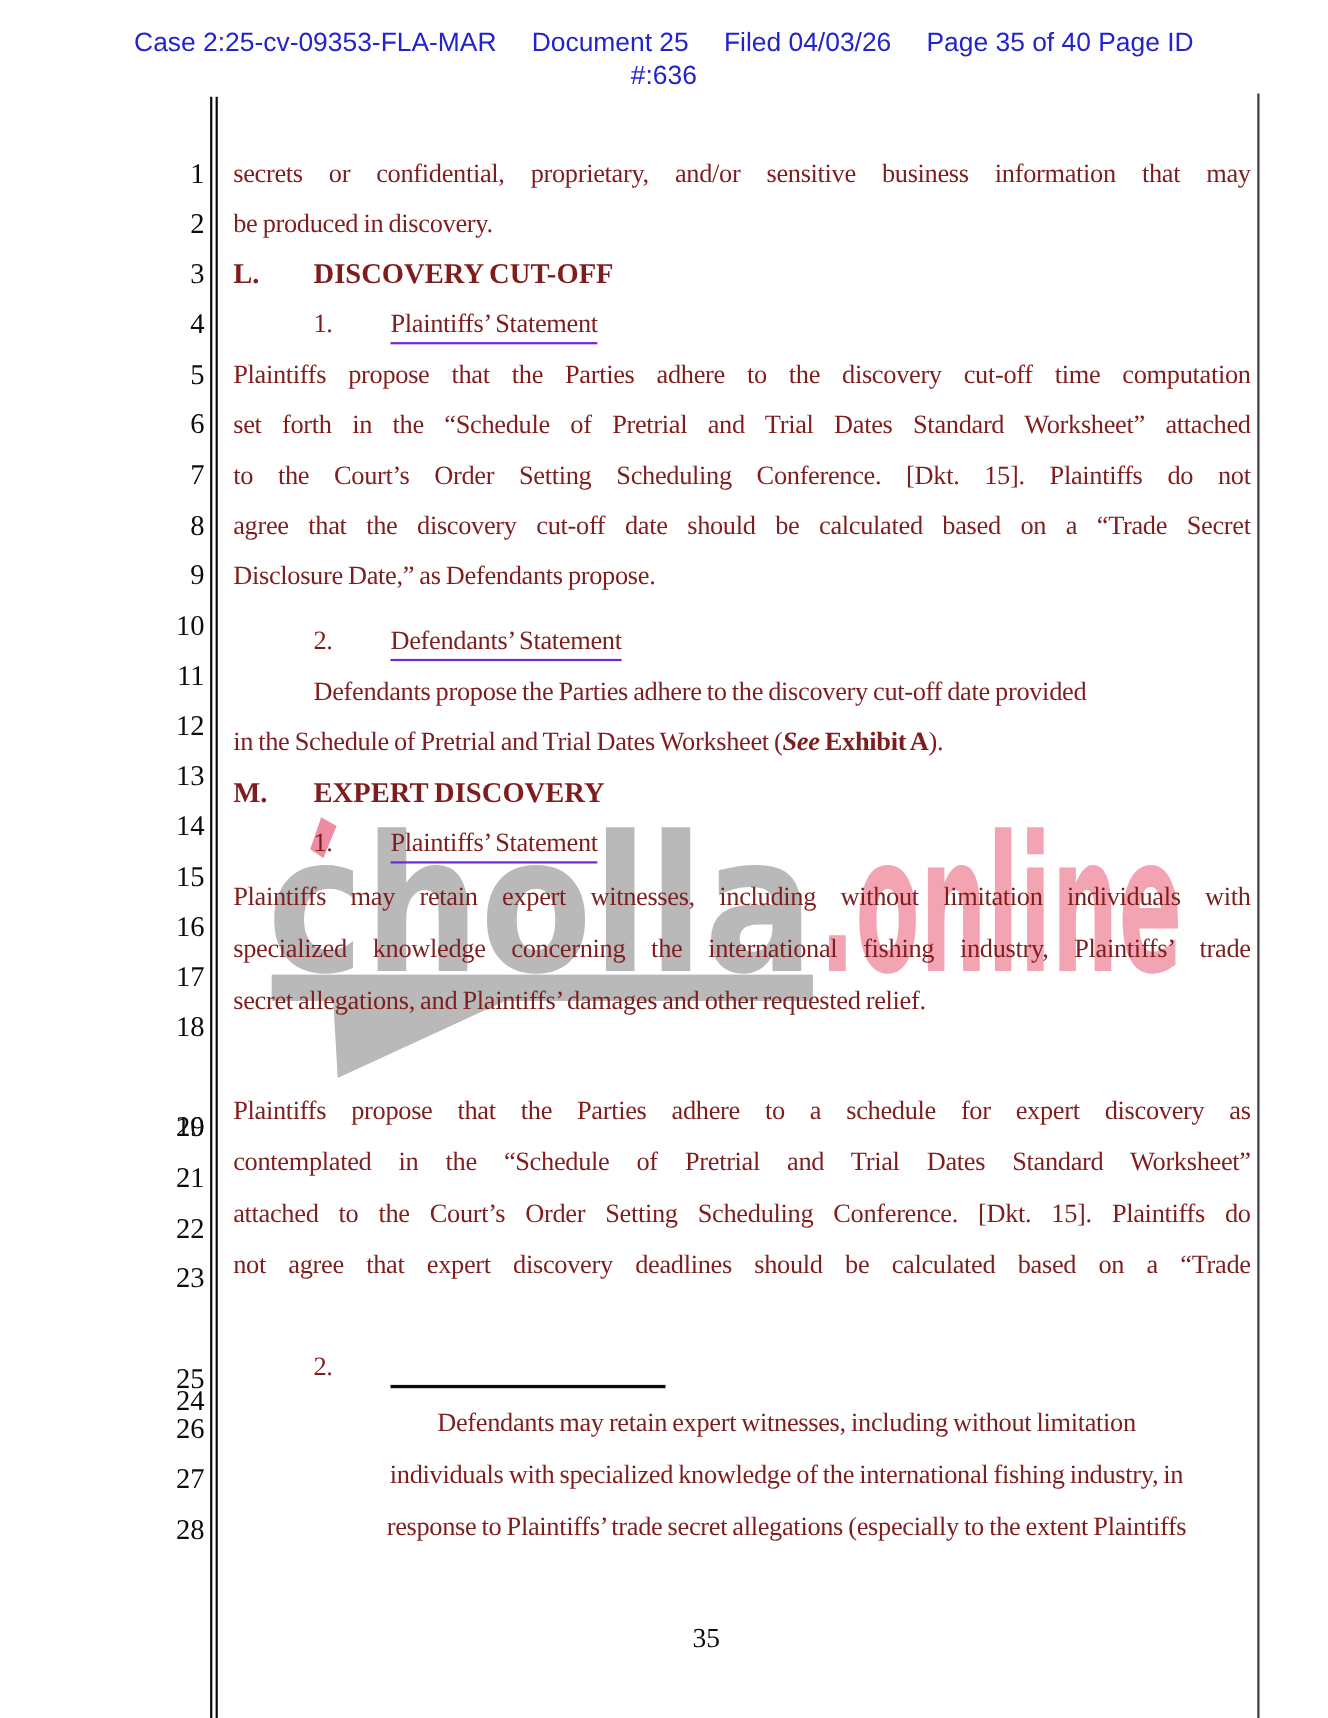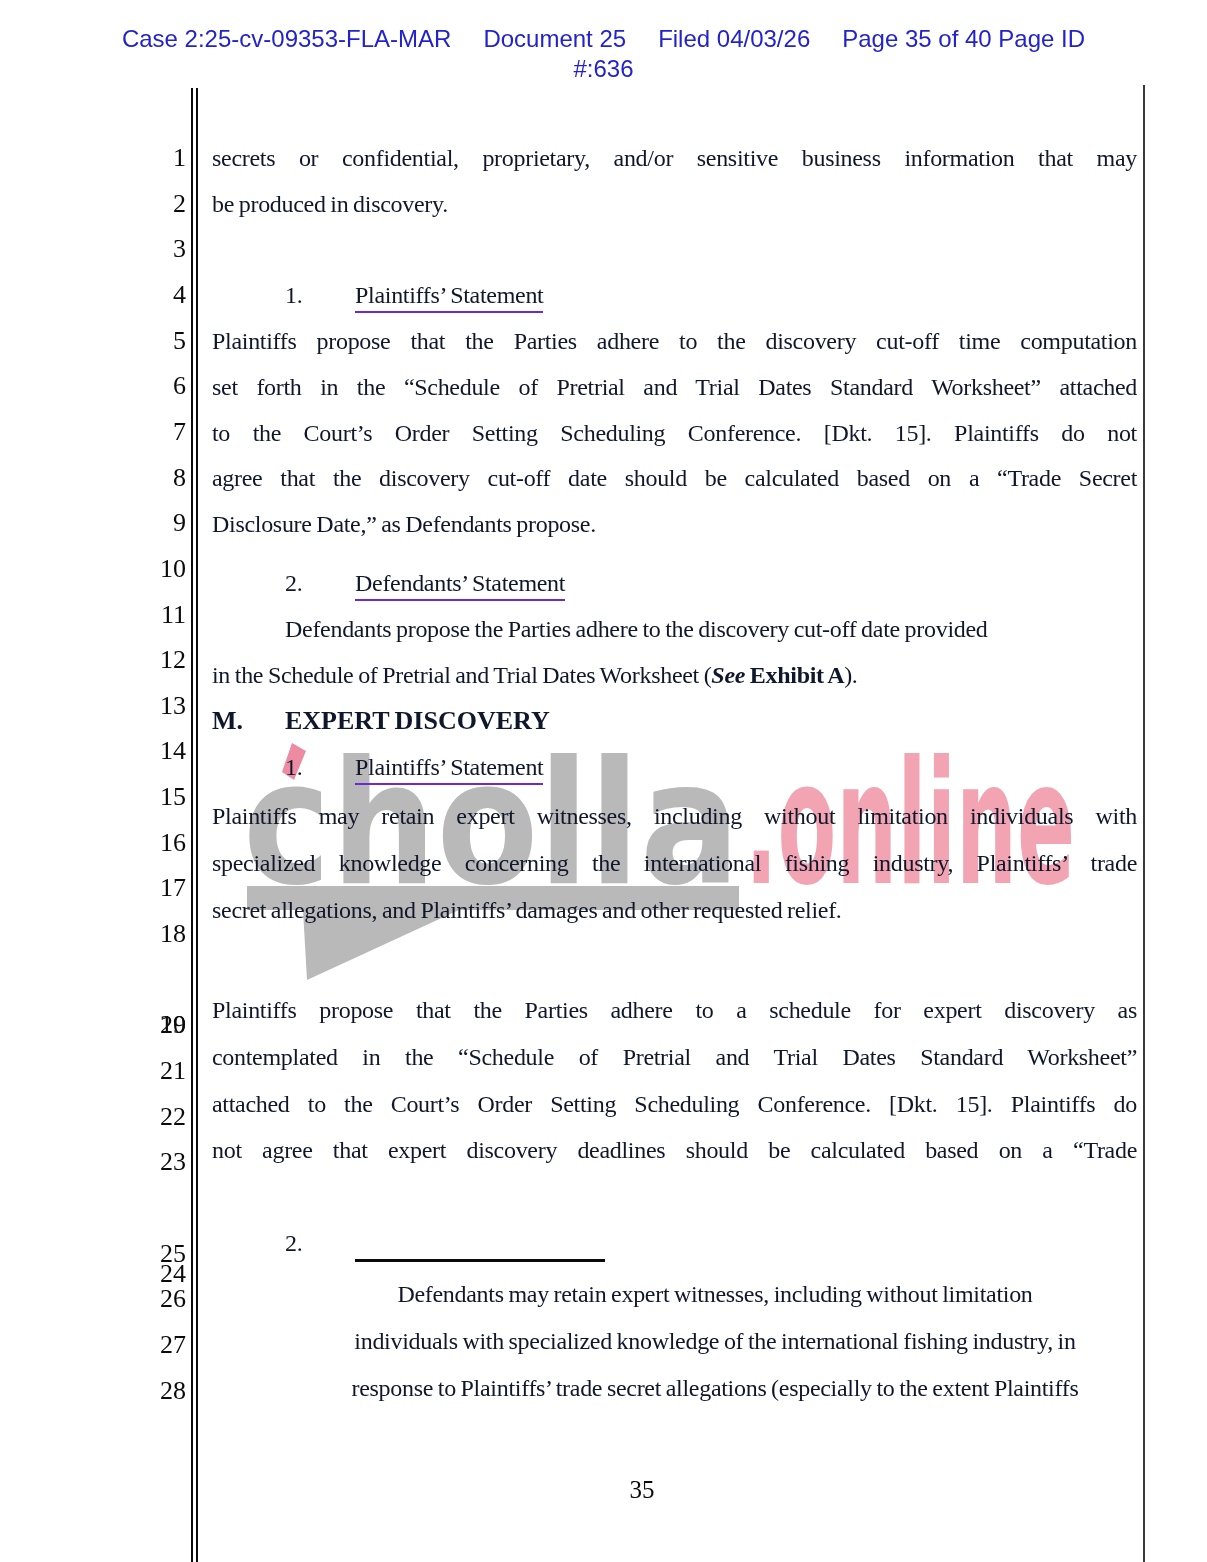--- a/index.html
+++ b/index.html
@@ -35,21 +35,21 @@
 
   .ln {
     position:absolute; left:132px; width:54px;
     text-align:right; font-size:26px; line-height:30px; color:#0b0b0b;
   }
 
   .line {
     position:absolute; left:212px; width:925px;
     font-size:24px; line-height:30px; height:32px;
     letter-spacing:-0.3px; word-spacing:-1px;
-    color:#0f172a;
+    color:#7f1d1d;
   }
   .just { text-align:justify; text-align-last:justify; }
   .ctr  { left:280px; width:870px; text-align:center; }
   .b  { font-weight:bold; }
   .bi { font-weight:bold; font-style:italic; }
 
   .sec-letter { display:inline-block; width:73px; font-weight:bold; font-size:26px; letter-spacing:0; }
   .htitle { font-weight:bold; font-size:26px; letter-spacing:0; }
   .sub-num { display:inline-block; width:70px; margin-left:73px; }
   .u-label { border-bottom:2px solid #6d28d9; padding-bottom:3px; }
@@ -116,20 +116,23 @@
         <div class="ln" style="top: 1219px; margin-top: 40px;">24</div>
         <div class="ln" style="top: 1238.6px;">25</div>
         <div class="ln" style="top: 1284.25px;">26</div>
         <div class="ln" style="top: 1329.9px;">27</div>
         <div class="ln" style="top: 1375.55px;">28</div>
       </div>
 
     <div class="line just" style="top:143px">secrets or confidential, proprietary, and/or sensitive business information that may</div>
     <div class="line" style="top:189px">be produced in discovery.</div>
 
+    <div class="line" style="top:234px">
+      <span class="sec-letter">L.</span><span class="htitle">DISCOVERY CUT-OFF</span>
+    </div>
 
     <div class="line" style="top:280px">
       <span class="sub-num">1.</span><span class="u-label">Plaintiffs’ Statement</span>
     </div>
 
     <div class="line just" style="top:326px">Plaintiffs propose that the Parties adhere to the discovery cut-off time computation</div>
     <div class="line just" style="top:372px">set forth in the “Schedule of Pretrial and Trial Dates Standard Worksheet” attached</div>
     <div class="line just" style="top:418px">to the Court’s Order Setting Scheduling Conference. [Dkt. 15]. Plaintiffs do not</div>
     <div class="line just" style="top:463px">agree that the discovery cut-off date should be calculated based on a “Trade Secret</div>
     <div class="line" style="top:509px">Disclosure Date,” as Defendants propose.</div>

